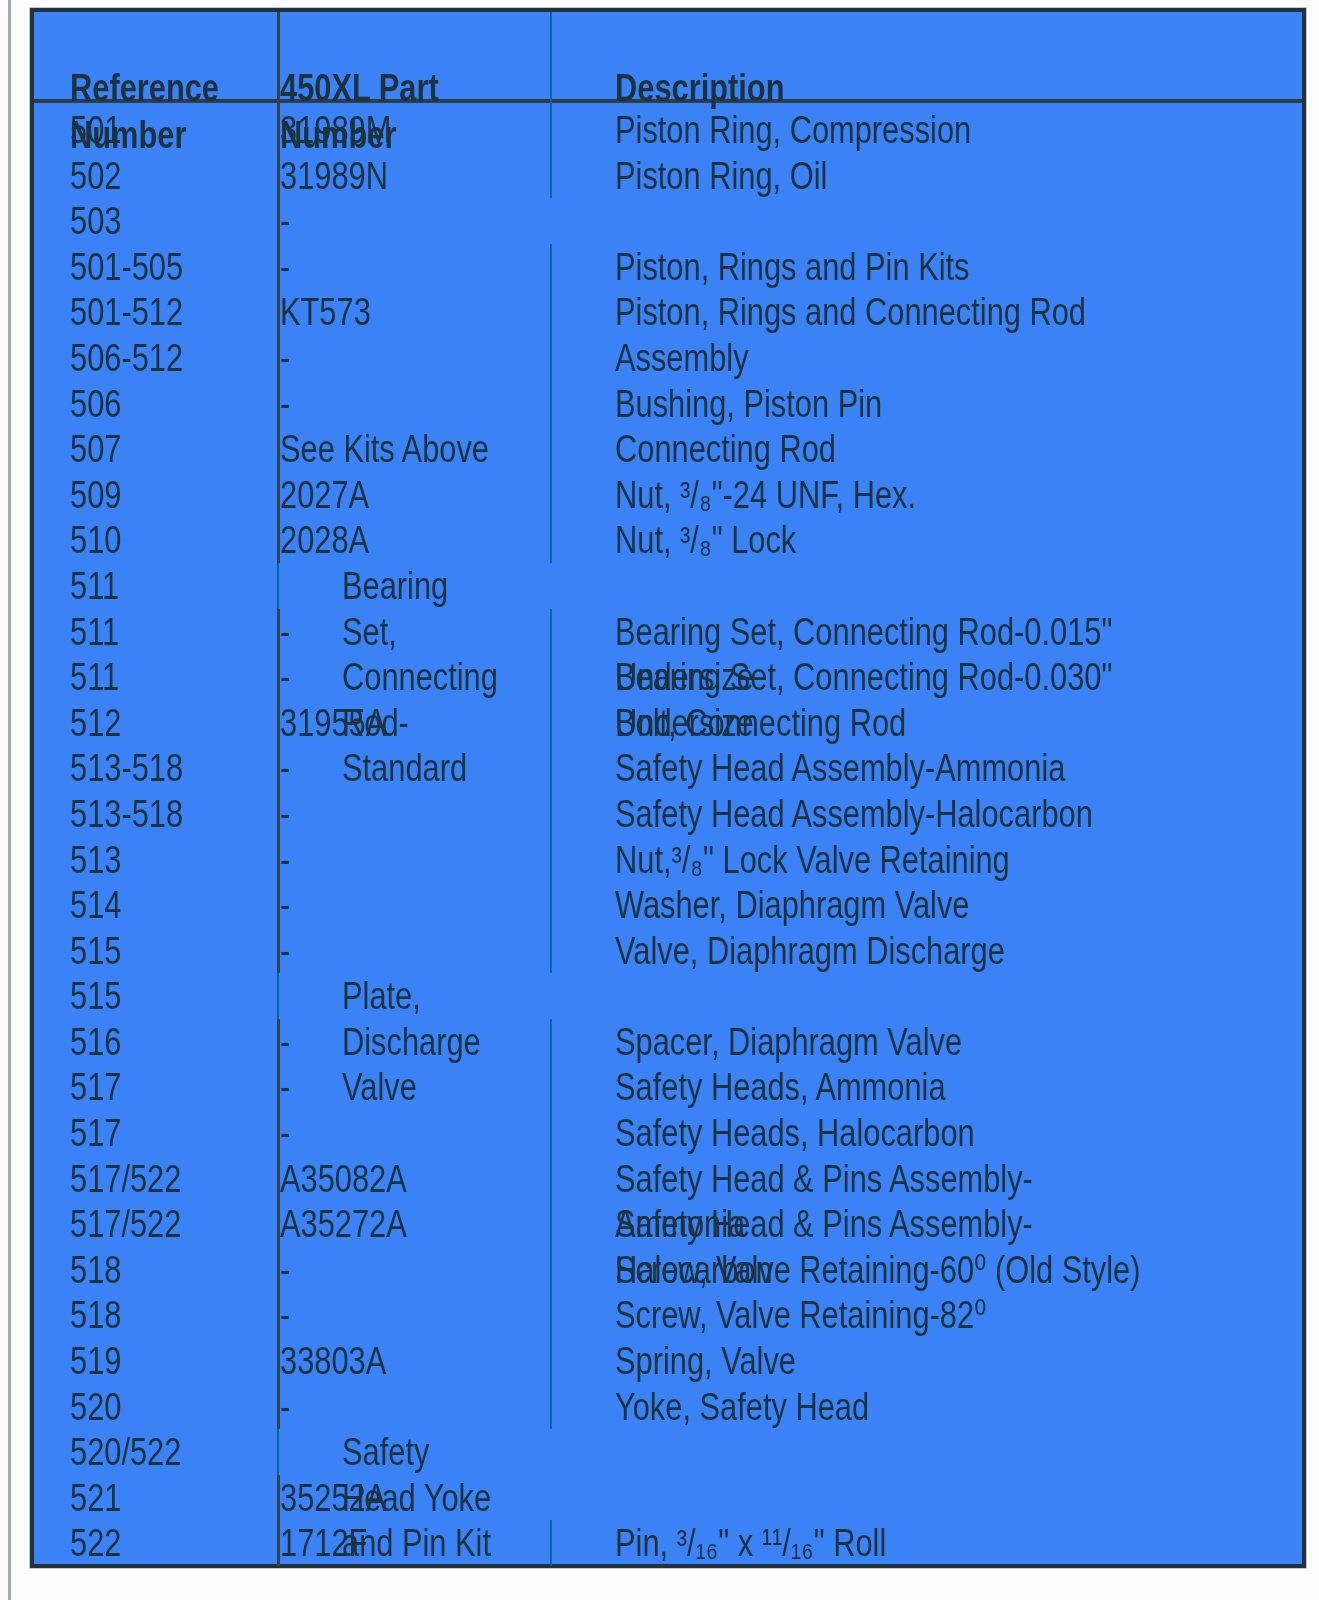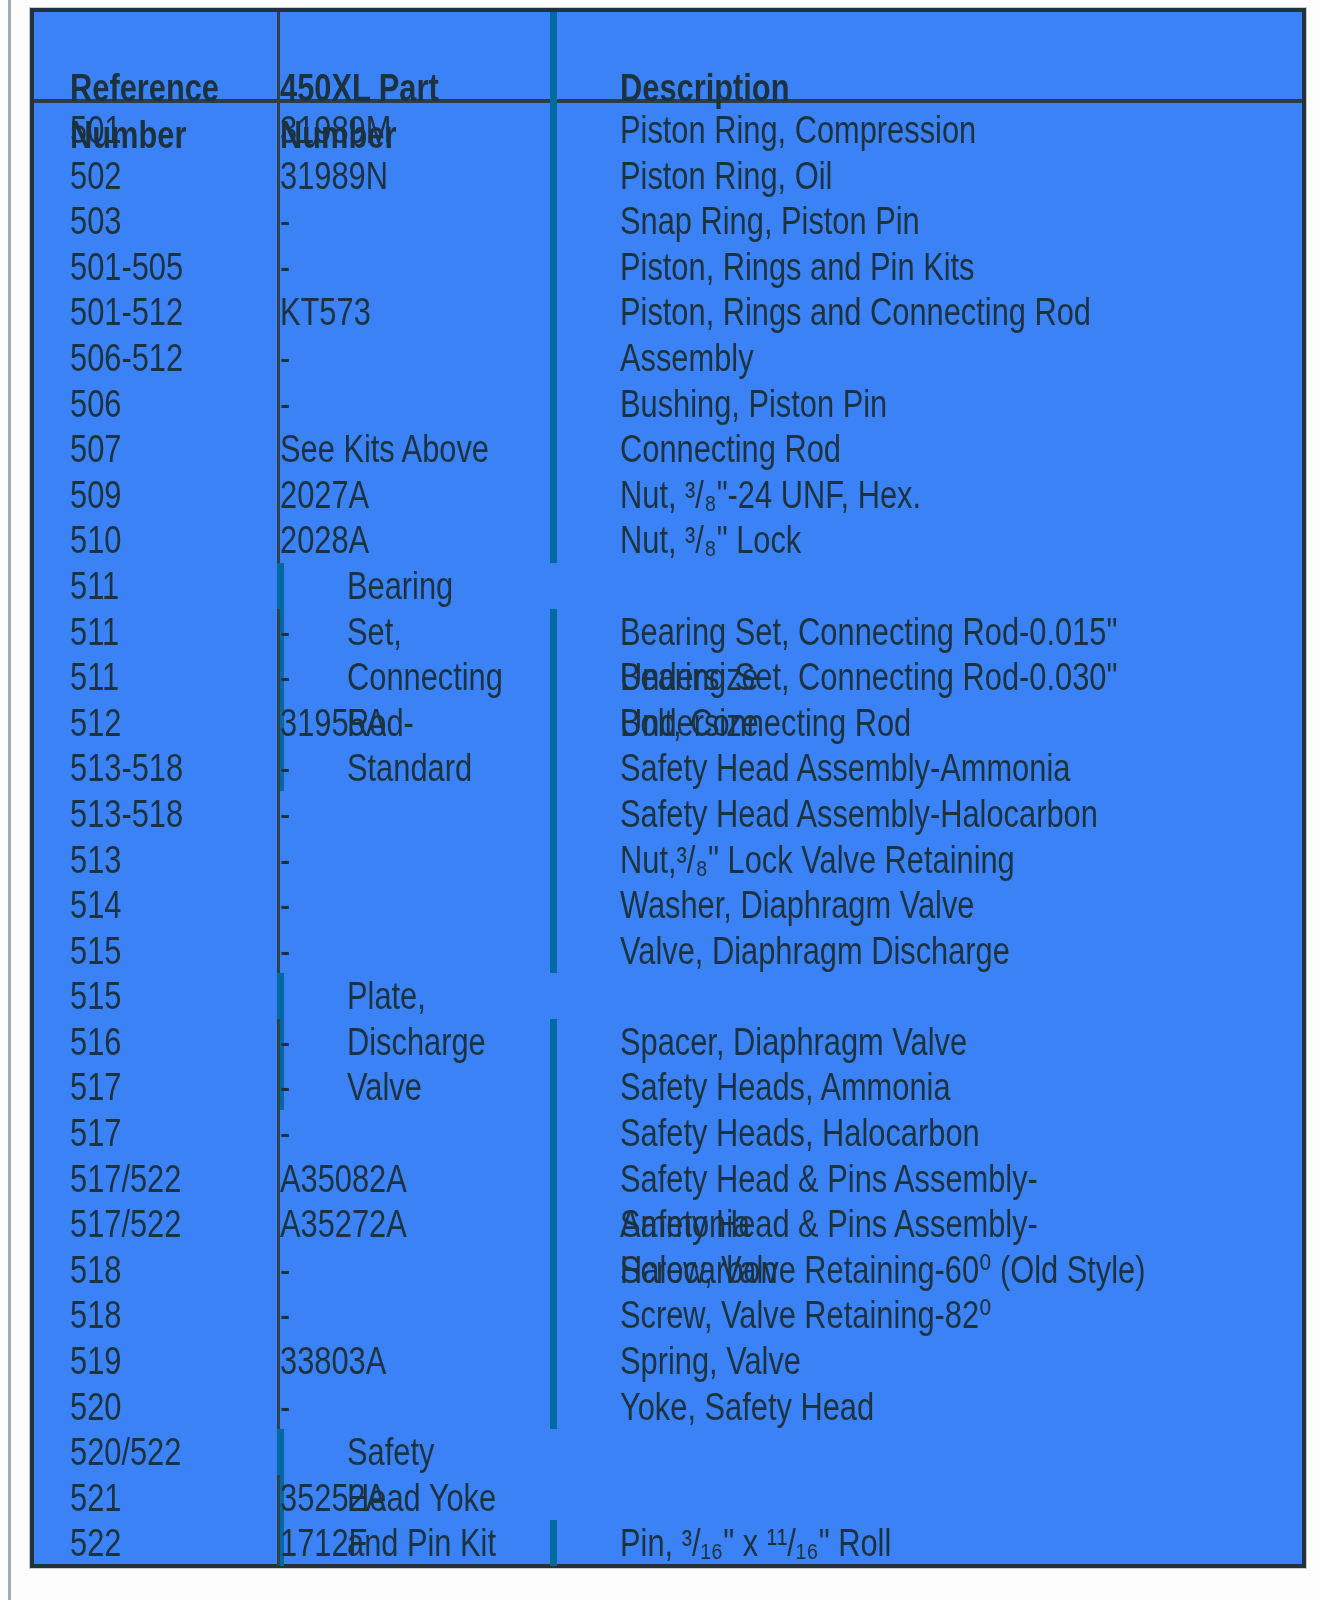--- a/index.html
+++ b/index.html
@@ -62,21 +62,21 @@
     box-sizing: border-box;
     color: #1d323f;
     font-size: 39px;
     font-weight: bold;
     line-height: 47px;
     padding-top: 5px;
     white-space: pre-line;
   }
   .c1 { padding-left: 36px; }
   .c2 { border-left: 3px solid #2f414c; }
-  .c3 { border-left: 7px solid #0369a1; padding-left: 63px; }
+  .c3 { border-left: 2px solid #0369a1; padding-left: 63px; }
   .tx {
     display: inline-block;
     transform: scaleX(0.79);
     transform-origin: left center;
     white-space: pre-line;
   }
 </style>
 </head>
 <body>
 
@@ -121,23 +121,20 @@
     </div>
   </div>
 
   <div class="tbl-row">
     <div class="cell c1">
       <span class="tx">503</span>
     </div>
     <div class="cell c2">
       <span class="tx">-</span>
     </div>
-    <div class="cell c3">
-      <span class="tx">Snap Ring, Piston Pin</span>
-    </div>
   </div>
 
   <div class="tbl-row">
     <div class="cell c1">
       <span class="tx">501-505</span>
     </div>
     <div class="cell c2">
       <span class="tx">-</span>
     </div>
     <div class="cell c3">

